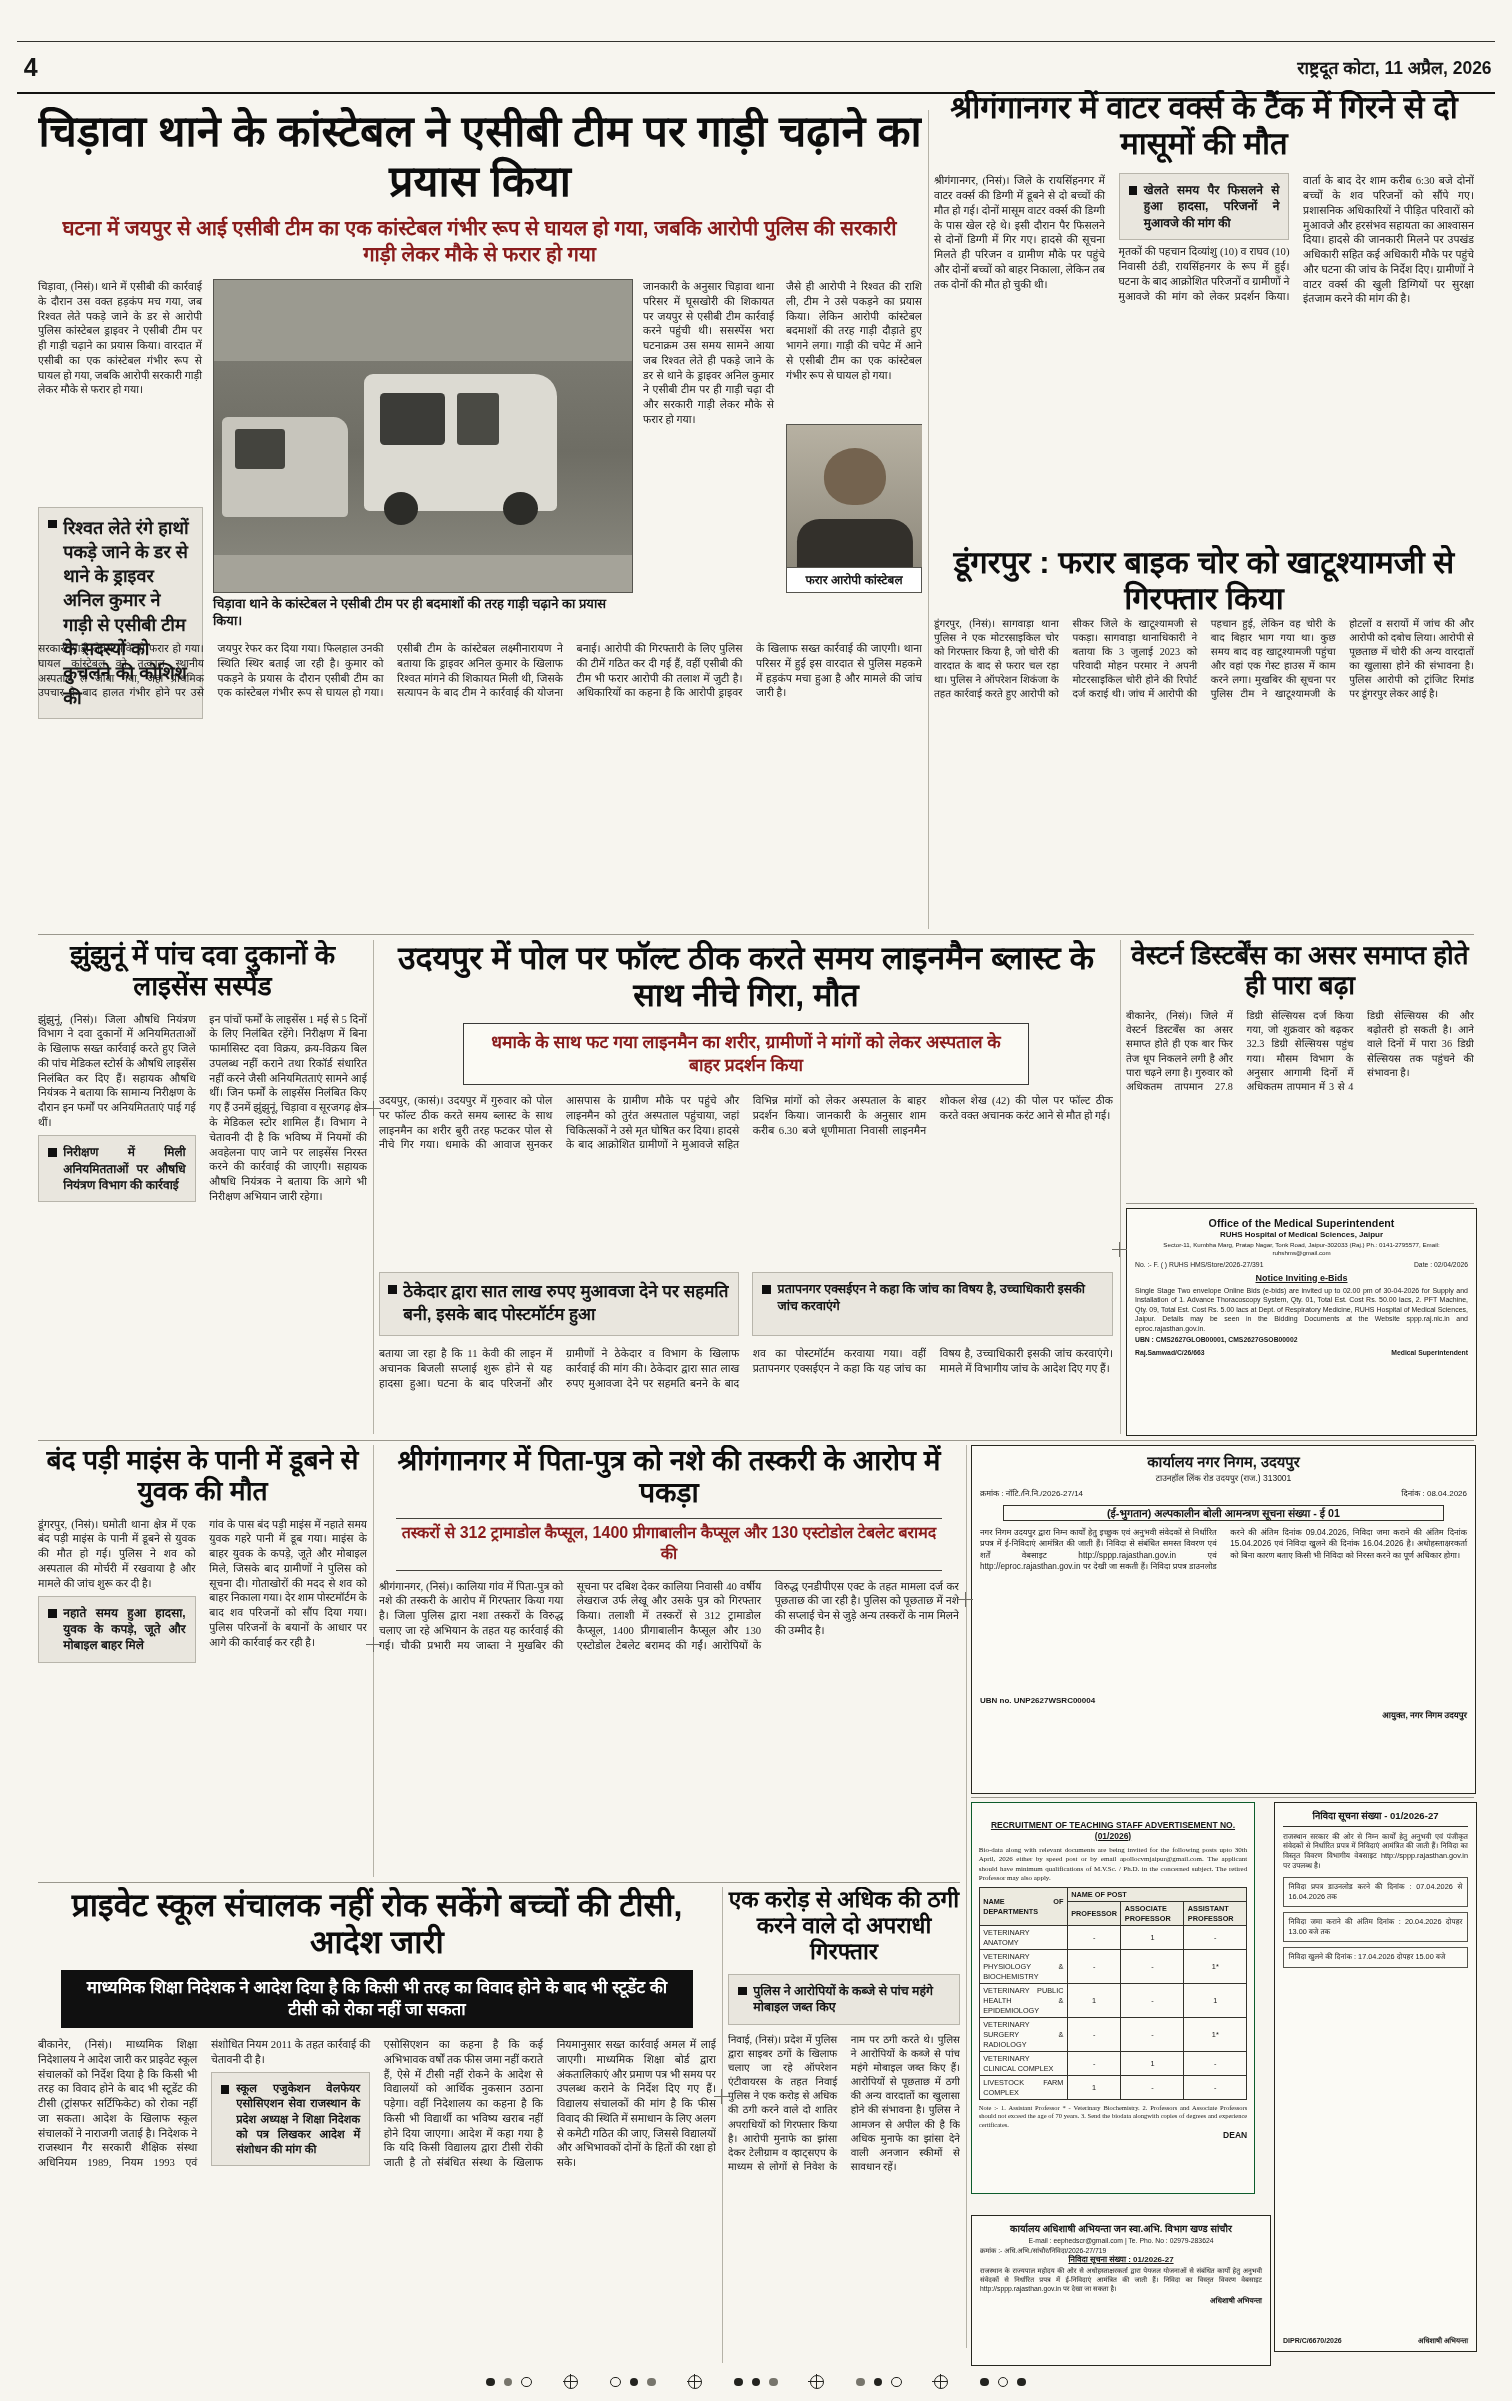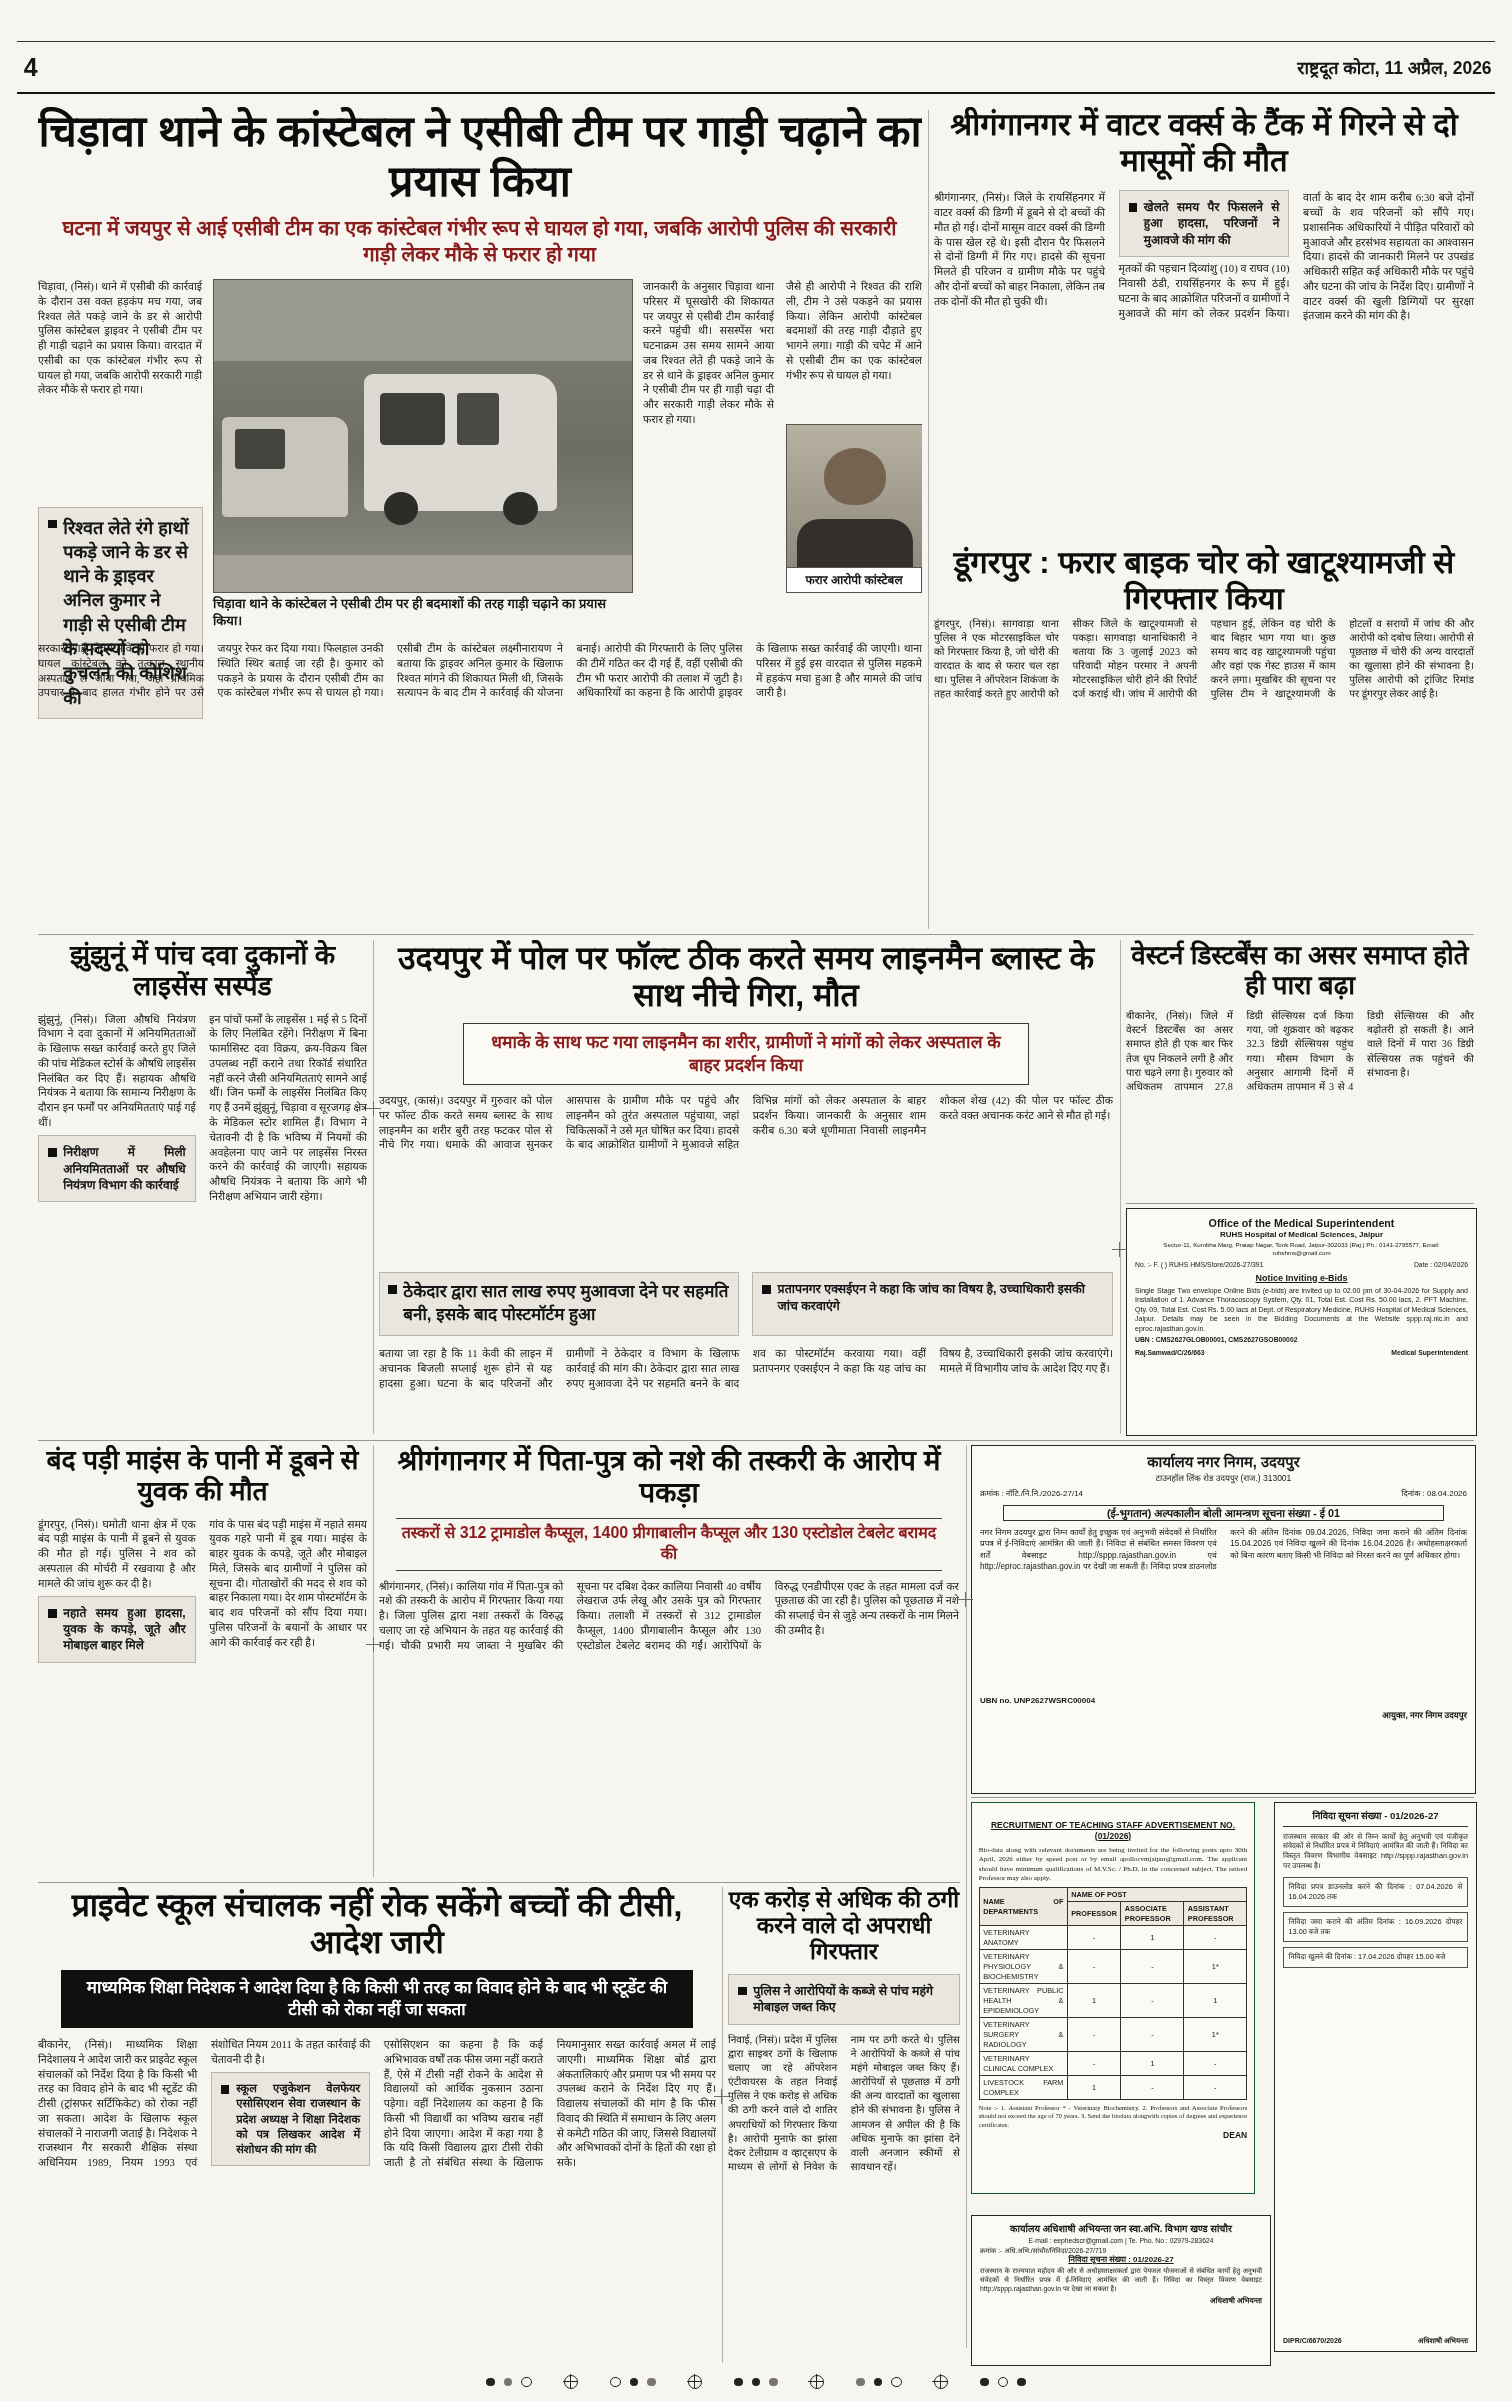--- a/index.html
+++ b/index.html
@@ -112,21 +112,21 @@
     <div style="position:absolute;left:748px;top:317px;width:136px;">
       <div class="portrait" style="width:135px;height:142px;">
         <div class="head"></div>
         <div class="torso"></div>
       </div>
       <div class="plabel" style="font-size:12px;">फरार आरोपी कांस्टेबल</div>
     </div>
     <div class="cols" style="position:absolute;left:0;top:534px;width:884px;height:279px;column-count:5;font-size:10.7px;">सरकारी गाड़ी लेकर मौके से फरार हो गया। घायल कांस्टेबल को तत्काल स्थानीय अस्पताल ले जाया गया, जहां प्राथमिक उपचार के बाद हालत गंभीर होने पर उसे जयपुर रेफर कर दिया गया। फिलहाल उनकी स्थिति स्थिर बताई जा रही है। कुमार को पकड़ने के प्रयास के दौरान एसीबी टीम का एक कांस्टेबल गंभीर रूप से घायल हो गया। एसीबी टीम के कांस्टेबल लक्ष्मीनारायण ने बताया कि ड्राइवर अनिल कुमार के खिलाफ रिश्वत मांगने की शिकायत मिली थी, जिसके सत्यापन के बाद टीम ने कार्रवाई की योजना बनाई। आरोपी की गिरफ्तारी के लिए पुलिस की टीमें गठित कर दी गई हैं, वहीं एसीबी की टीम भी फरार आरोपी की तलाश में जुटी है। अधिकारियों का कहना है कि आरोपी ड्राइवर के खिलाफ सख्त कार्रवाई की जाएगी। थाना परिसर में हुई इस वारदात से पुलिस महकमे में हड़कंप मचा हुआ है और मामले की जांच जारी है।</div>
   </div>
 
-  <div class="block" style="left:934px;top:107px;width:540px;height:429px;">
+  <div class="block" style="left:934px;top:90px;width:540px;height:429px;">
     <div class="hl" style="font-size:31px;">श्रीगंगानगर में वाटर वर्क्स के टैंक में गिरने से दो मासूमों की मौत</div>
     <div class="cols" style="margin-top:11.3px;height:327px;column-count:3;font-size:10.7px;">
       <p>श्रीगंगानगर, (निसं)। जिले के रायसिंहनगर में वाटर वर्क्स की डिग्गी में डूबने से दो बच्चों की मौत हो गई। दोनों मासूम वाटर वर्क्स की डिग्गी के पास खेल रहे थे। इसी दौरान पैर फिसलने से दोनों डिग्गी में गिर गए। हादसे की सूचना मिलते ही परिजन व ग्रामीण मौके पर पहुंचे और दोनों बच्चों को बाहर निकाला, लेकिन तब तक दोनों की मौत हो चुकी थी।</p>
       <div class="gbox" style="font-size:12px;">
         <span class="sq"></span>
         <span>खेलते समय पैर फिसलने से हुआ हादसा, परिजनों ने मुआवजे की मांग की</span>
       </div>
       <p>मृतकों की पहचान दिव्यांशु (10) व राघव (10) निवासी ठंडी, रायसिंहनगर के रूप में हुई। घटना के बाद आक्रोशित परिजनों व ग्रामीणों ने मुआवजे की मांग को लेकर प्रदर्शन किया। वार्ता के बाद देर शाम करीब 6:30 बजे दोनों बच्चों के शव परिजनों को सौंपे गए। प्रशासनिक अधिकारियों ने पीड़ित परिवारों को मुआवजे और हरसंभव सहायता का आश्वासन दिया। हादसे की जानकारी मिलने पर उपखंड अधिकारी सहित कई अधिकारी मौके पर पहुंचे और घटना की जांच के निर्देश दिए। ग्रामीणों ने वाटर वर्क्स की खुली डिग्गियों पर सुरक्षा इंतजाम करने की मांग की है।</p>
     </div>
   </div>
@@ -304,21 +304,21 @@
     <div style="font-size:6.8px;margin-top:1.1px;">क्रमांक :- अधि.अभि./सांचौर/निविदा/2026-27/719</div>
     <div style="text-align:center;font-weight:700;font-size:8px;text-decoration:underline;">निविदा सूचना संख्या : 01/2026-27</div>
     <div style="font-size:6.8px;">राजस्थान के राज्यपाल महोदय की ओर से अधोहस्ताक्षरकर्ता द्वारा पेयजल योजनाओं से संबंधित कार्यों हेतु अनुभवी संवेदकों से निर्धारित प्रपत्र में ई-निविदाएं आमंत्रित की जाती हैं। निविदा का विस्तृत विवरण वेबसाइट http://sppp.rajasthan.gov.in पर देखा जा सकता है।</div>
     <div style="text-align:right;font-weight:700;font-size:7.3px;margin-top:2.3px;">अधिशाषी अभियन्ता</div>
   </div>
 
   <div class="block notice" style="left:1274px;top:1802px;width:185px;height:534px;font-family:'Liberation Sans',sans-serif;">
     <div style="text-align:center;font-weight:700;font-size:9.6px;border-bottom:0.6px solid #33322c;padding-bottom:3.4px;">निविदा सूचना संख्या - 01/2026-27</div>
     <div style="font-size:7.3px;margin-top:4.5px;">राजस्थान सरकार की ओर से निम्न कार्यों हेतु अनुभवी एवं पंजीकृत संवेदकों से निर्धारित प्रपत्र में निविदाएं आमंत्रित की जाती हैं। निविदा का विस्तृत विवरण विभागीय वेबसाइट http://sppp.rajasthan.gov.in पर उपलब्ध है।</div>
     <div style="font-size:7.3px;border:0.6px solid #55544c;padding:4.5px;margin-top:5.6px;">निविदा प्रपत्र डाउनलोड करने की दिनांक : 07.04.2026 से 16.04.2026 तक</div>
-    <div style="font-size:7.3px;border:0.6px solid #55544c;padding:4.5px;margin-top:4.5px;">निविदा जमा कराने की अंतिम दिनांक : 16.09.2026 दोपहर 13.00 बजे तक</div>
+    <div style="font-size:7.3px;border:0.6px solid #55544c;padding:4.5px;margin-top:4.5px;">निविदा जमा कराने की अंतिम दिनांक : 20.04.2026 दोपहर 13.00 बजे तक</div>
     <div style="font-size:7.3px;border:0.6px solid #55544c;padding:4.5px;margin-top:4.5px;">निविदा खुलने की दिनांक : 17.04.2026 दोपहर 15.00 बजे</div>
     <div class="signline" style="position:absolute;left:8px;right:8px;bottom:5.6px;font-size:7px;">
       <span>DIPR/C/6670/2026</span>
       <span>अधिशाषी अभियन्ता</span>
     </div>
   </div>
 
   <div class="vrule" style="left:928px;top:110px;height:819px;"></div>
   <div class="vrule" style="left:373px;top:940px;height:494px;"></div>
   <div class="vrule" style="left:1120px;top:940px;height:494px;"></div>

